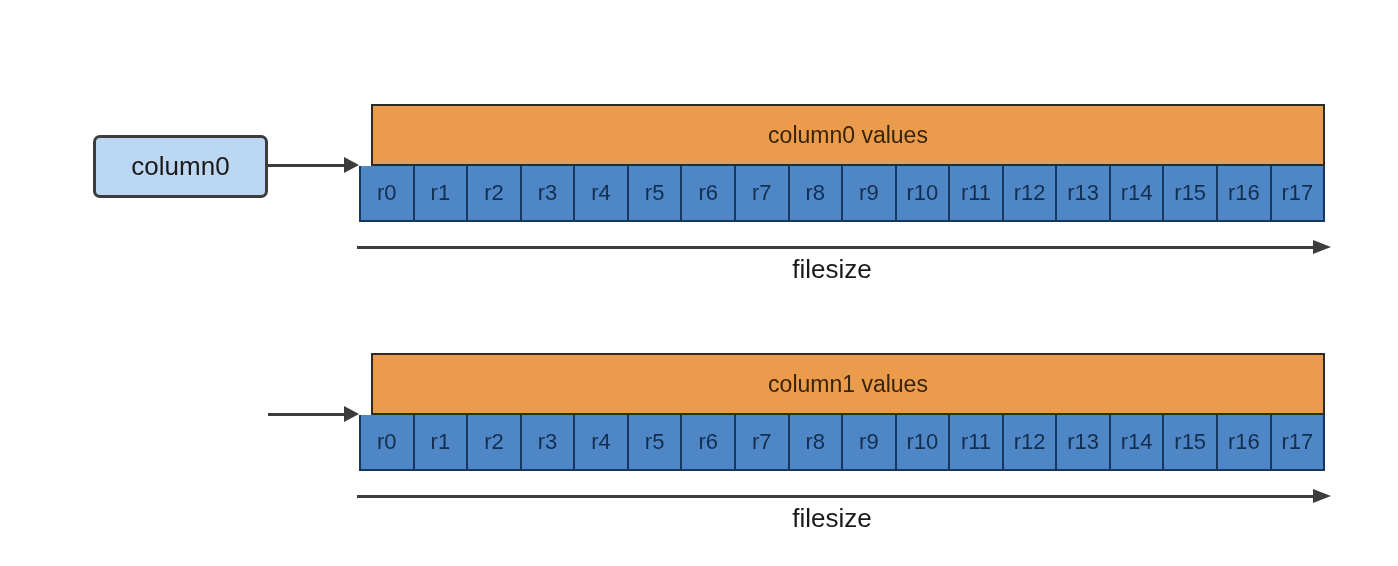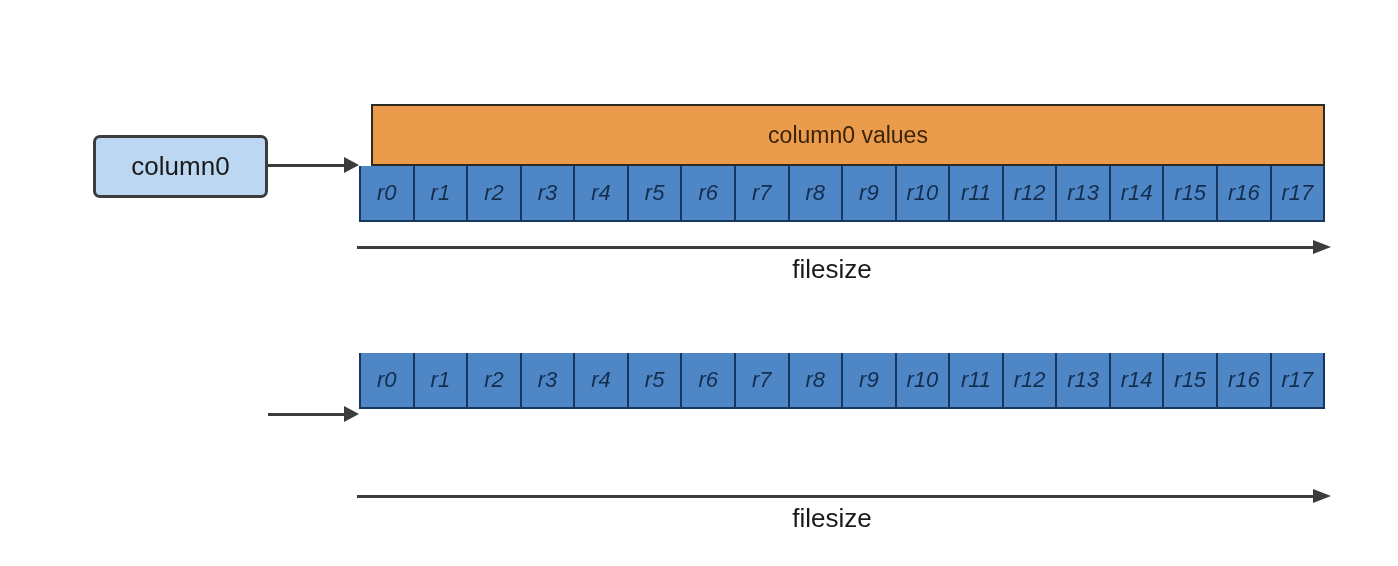--- a/index.html
+++ b/index.html
@@ -80,21 +80,20 @@
     font-size: 23px;
     color: var(--header-text, #3B2308);
     margin-left: 12px;
   }
   .cells {
     box-sizing: border-box;
     display: flex;
     height: 56px;
     border: 2px solid var(--cell-border, #17375E);
     border-top: none;
-    font-style: italic;
   }
   .cell {
     flex: 1 1 0;
     box-sizing: border-box;
     background: var(--cell-fill, #4E86C6);
     border-right: 2px solid var(--cell-border, #17375E);
     display: flex;
     align-items: center;
     justify-content: center;
     font-size: 22px;
@@ -174,20 +173,23 @@
     <div class="axis-line"></div>
     <div class="axis-head"></div>
     <div class="axis-label">filesize</div>
   </section>
 
   <section class="group g1">
     <div class="connector-line"></div>
     <div class="connector-head"></div>
 
     <div class="bar">
+      <div class="bar-header">
+        <span>column1 values</span>
+      </div>
       <div class="cells">
           <div class="cell">r0</div>
           <div class="cell">r1</div>
           <div class="cell">r2</div>
           <div class="cell">r3</div>
           <div class="cell">r4</div>
           <div class="cell">r5</div>
           <div class="cell">r6</div>
           <div class="cell">r7</div>
           <div class="cell">r8</div>

